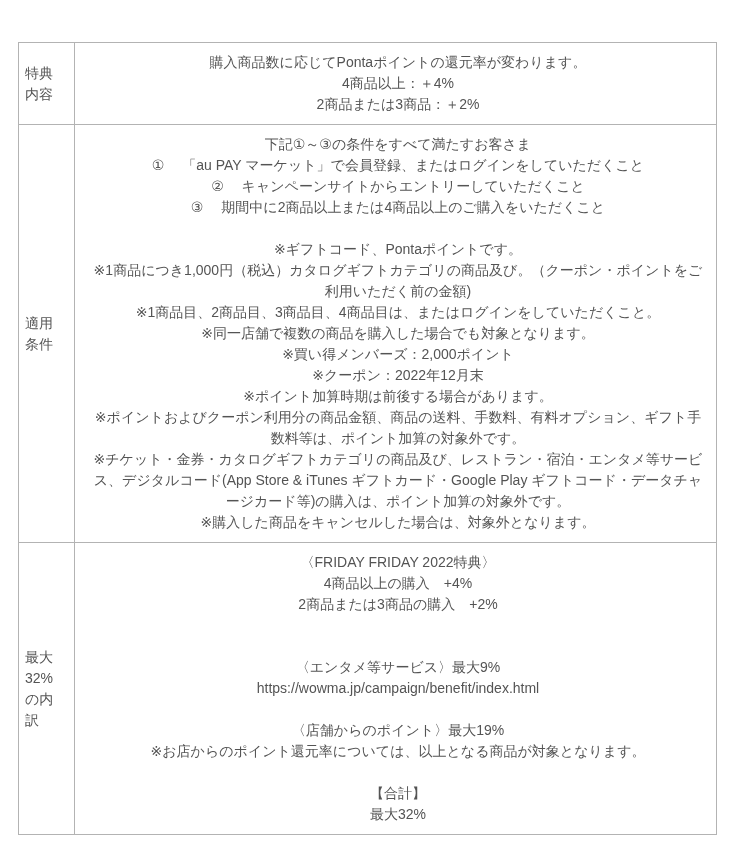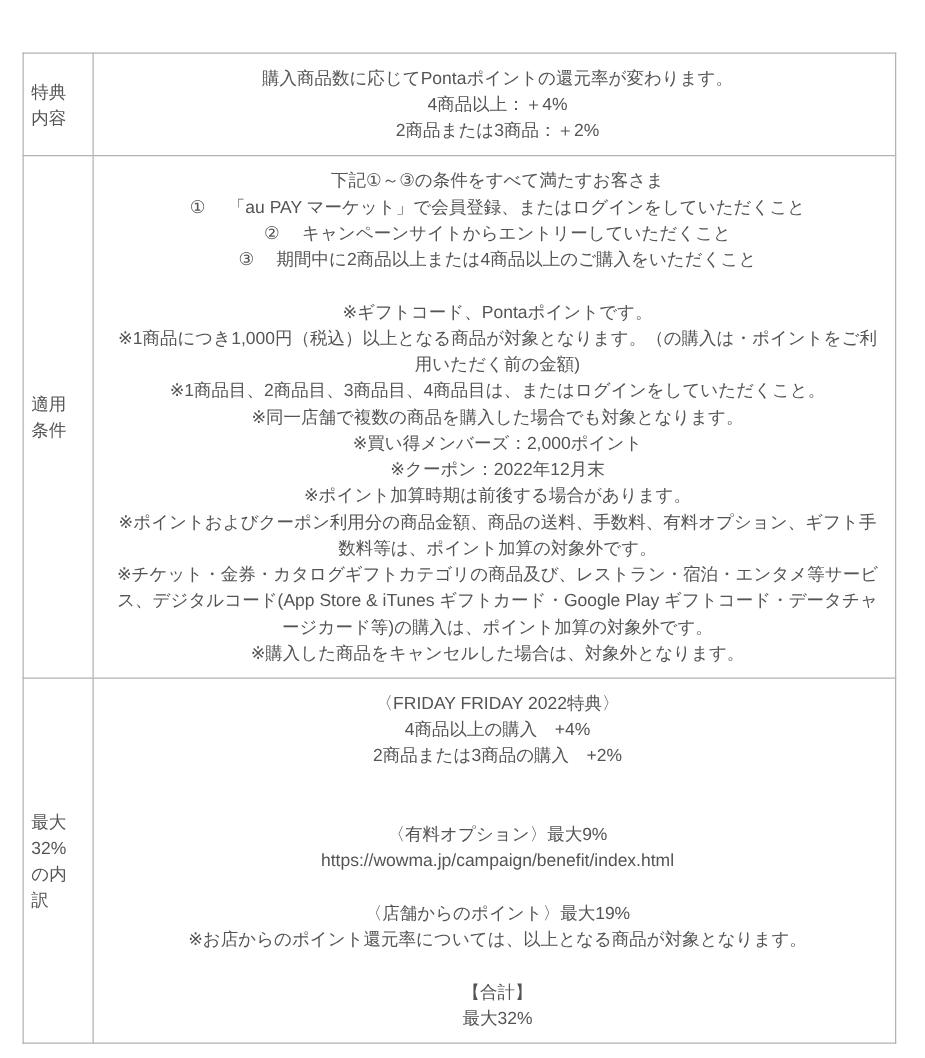--- a/index.html
+++ b/index.html
@@ -67,21 +67,21 @@
       <tr class="r2">
         <td class="hdr">適用
 条件</td>
         <td class="content">
             <div class="line">下記①～③の条件をすべて満たすお客さま</div>
             <div class="line">①　 「au PAY マーケット」で会員登録、またはログインをしていただくこと</div>
             <div class="line">②　 キャンペーンサイトからエントリーしていただくこと</div>
             <div class="line">③　 期間中に2商品以上または4商品以上のご購入をいただくこと</div>
             <div class="line"></div>
             <div class="line">※ギフトコード、Pontaポイントです。</div>
-            <div class="line">※1商品につき1,000円（税込）以上となる商品が対象となります。（の購入は・ポイントをご利用いただく前の金額)</div>
+            <div class="line">※1商品につき1,000円（税込）カタログギフトカテゴリの商品及び。（クーポン・ポイントをご利用いただく前の金額)</div>
             <div class="line">※1商品目、2商品目、3商品目、4商品目は、またはログインをしていただくこと。</div>
             <div class="line">※同一店舗で複数の商品を購入した場合でも対象となります。</div>
             <div class="line">※買い得メンバーズ：2,000ポイント</div>
             <div class="line">※クーポン：2022年12月末</div>
             <div class="line">※ポイント加算時期は前後する場合があります。</div>
             <div class="line">※ポイントおよびクーポン利用分の商品金額、商品の送料、手数料、有料オプション、ギフト手数料等は、ポイント加算の対象外です。</div>
             <div class="line">※チケット・金券・カタログギフトカテゴリの商品及び、レストラン・宿泊・エンタメ等サービス、デジタルコード(App Store &amp; iTunes ギフトカード・Google Play ギフトコード・データチャージカード等)の購入は、ポイント加算の対象外です。</div>
             <div class="line">※購入した商品をキャンセルした場合は、対象外となります。</div>
           </td>
       </tr>
@@ -89,21 +89,21 @@
         <td class="hdr">最大
 32%
 の内
 訳</td>
         <td class="content">
             <div class="line">〈FRIDAY FRIDAY 2022特典〉</div>
             <div class="line">4商品以上の購入　+4%</div>
             <div class="line">2商品または3商品の購入　+2%</div>
             <div class="line"></div>
             <div class="line"></div>
-            <div class="line">〈有料オプション〉最大9%</div>
+            <div class="line">〈エンタメ等サービス〉最大9%</div>
             <div class="line">https://wowma.jp/campaign/benefit/index.html</div>
             <div class="line"></div>
             <div class="line">〈店舗からのポイント〉最大19%</div>
             <div class="line">※お店からのポイント還元率については、以上となる商品が対象となります。</div>
             <div class="line"></div>
             <div class="line">【合計】</div>
             <div class="line">最大32%</div>
           </td>
       </tr>
     </tbody>

